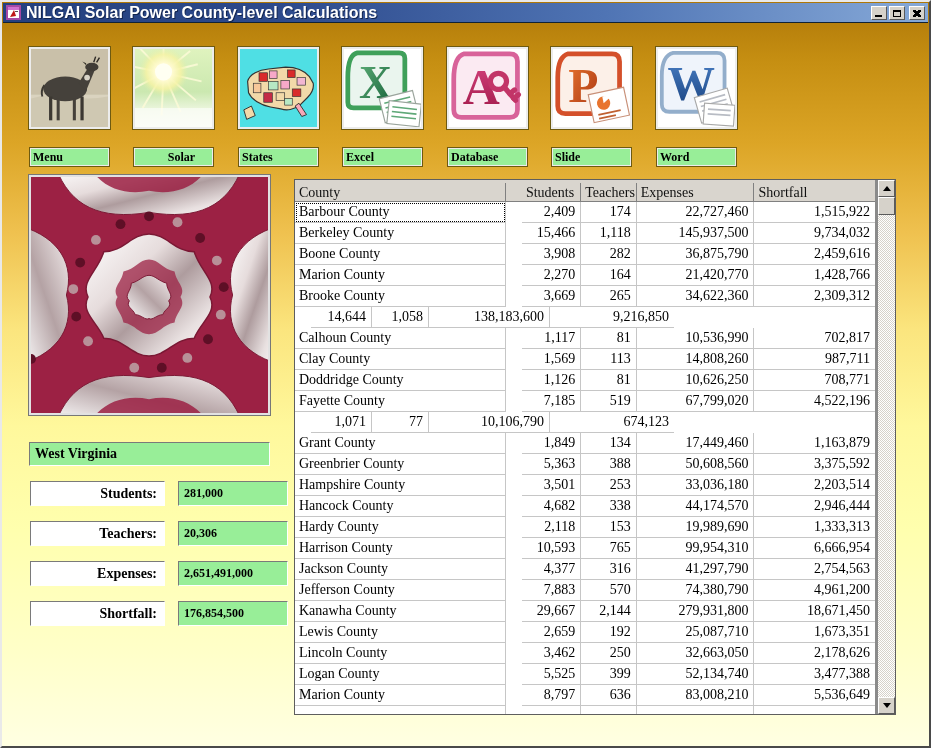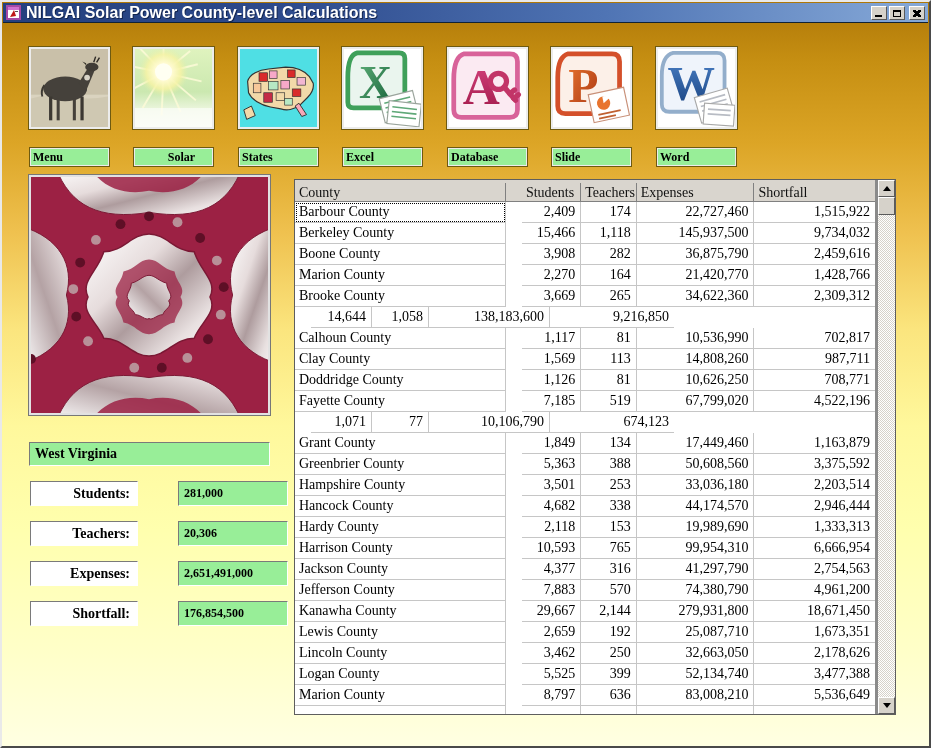--- a/index.html
+++ b/index.html
@@ -62,21 +62,21 @@
     border:2px solid #E2E2E2; box-shadow:0 0 0 1px #777; background:#9C2144;
   }
   .art svg { display:block; width:100%; height:100%; }
 
   .state-box {
     position:absolute; left:27px; top:440px; width:241px; height:24px;
     background:#98EE98; border:1px solid; border-color:#7A7A7A #FFF #FFF #7A7A7A;
     font-weight:bold; font-size:14px; line-height:22px; padding-left:5px; color:#000;
   }
   .fld-label {
-    position:absolute; left:28px; width:108px; height:25px; background:#FFF;
+    position:absolute; left:28px; width:135px; height:25px; background:#FFF;
     border:1px solid; border-color:#7A7A7A #FFF #FFF #7A7A7A;
     font-weight:bold; font-size:14px; line-height:23px; text-align:right; padding-right:7px;
   }
   .fld-value {
     position:absolute; left:176px; width:110px; height:25px; background:#98EE98;
     border:1px solid; border-color:#7A7A7A #FFF #FFF #7A7A7A;
     font-weight:bold; font-size:12px; line-height:23px; padding-left:5px;
   }
 
   

